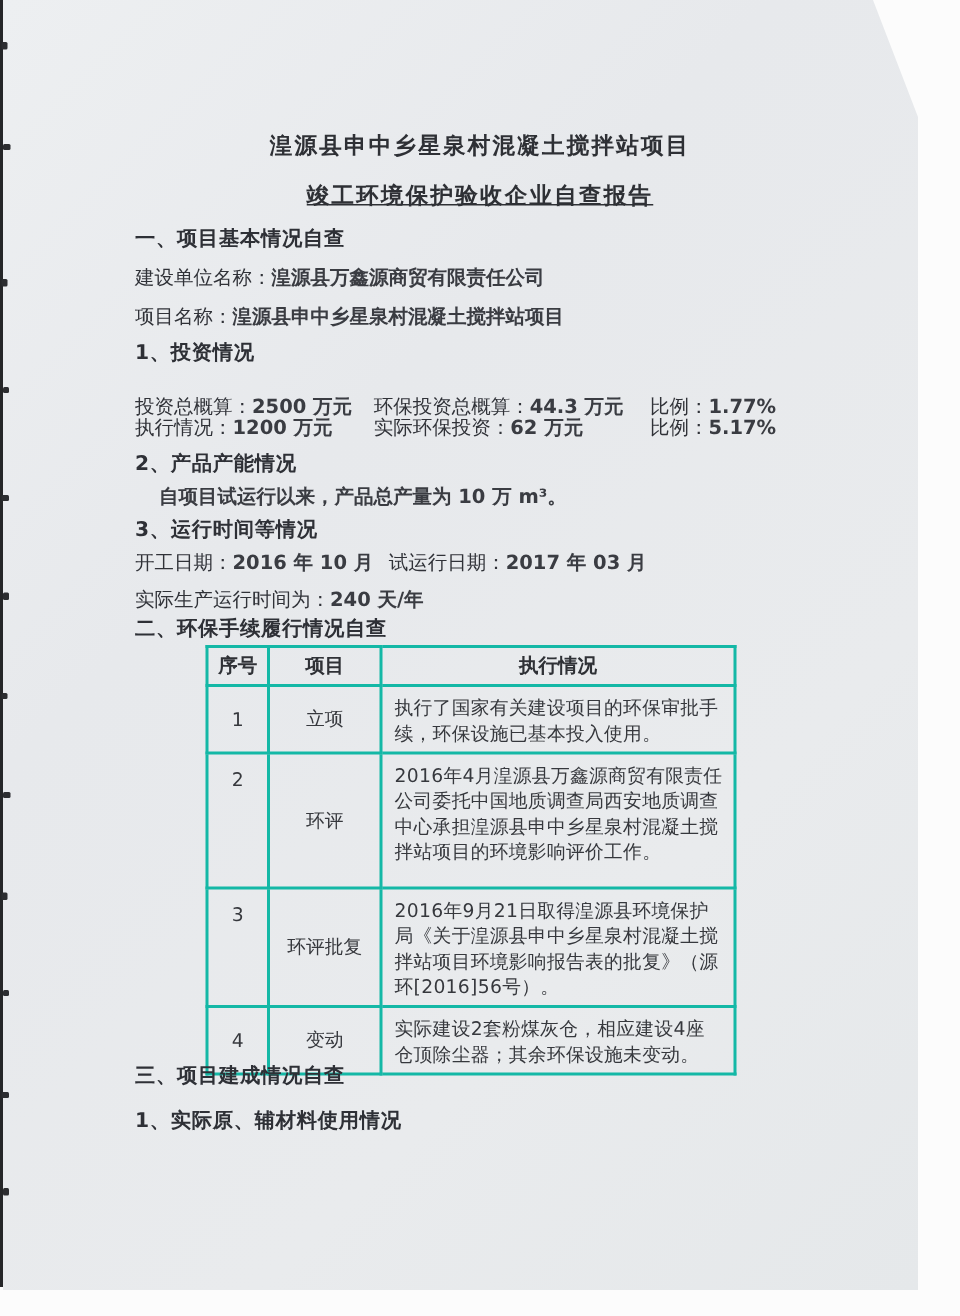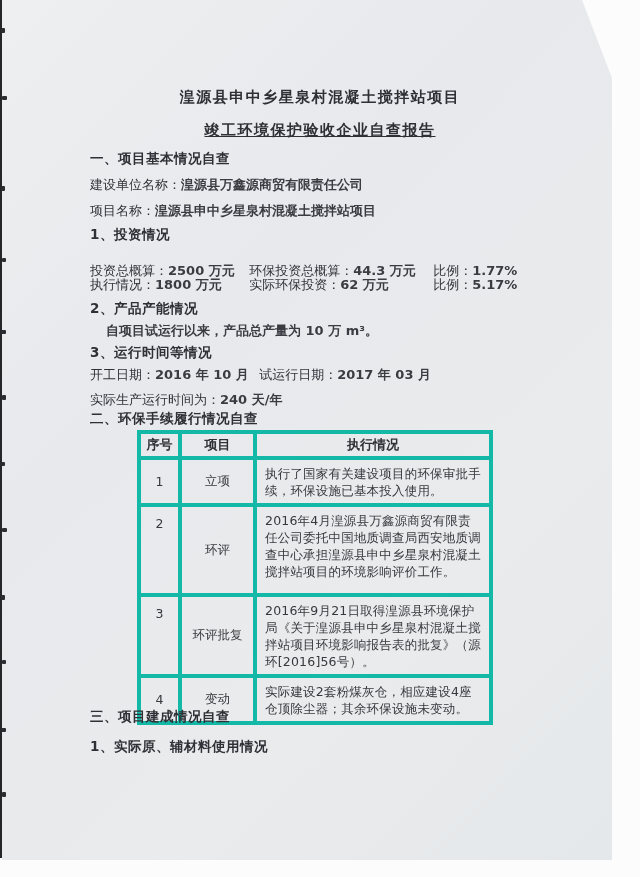--- a/index.html
+++ b/index.html
@@ -41,21 +41,21 @@
   .g-w155 { width: 155px; }
   .g-w180 { width: 180px; }
   .g-w165 { width: 165px; }
   .indent { padding-left: 16px; }
   table.selftable {
     position: absolute; left: 137px; top: 430px;
     width: 352px; border-collapse: collapse; table-layout: fixed;
     font-size: 12.5px; color: #36383d;
   }
   table.selftable td, table.selftable th {
-    border: 4px solid #14b8a6;
+    border: 2px solid #14b8a6;
   }
   th.th-cell { font-weight: bold; text-align: center; height: 26px; font-size: 13px; color: #2f3136; }
   td.seq-cell { text-align: center; vertical-align: middle; width: 41px; }
   td.item-cell { text-align: center; vertical-align: middle; width: 75px; }
   td.detail-cell {
     width: 236px; text-align: left; vertical-align: top;
     padding: 5px 7px 4px 8px; line-height: 17px; letter-spacing: 0.2px;
   }
   tr.row-tall td.seq-cell { vertical-align: top; padding-top: 9px; }
   .r1 td { height: 38px; }
@@ -99,21 +99,21 @@
 
   <div class="line heading" style="top:226px;">1、投资情况</div>
 
   <div class="line" style="top:250px;margin-top:12px;">
     <span class="grp g-w155"><span class="lbl">投资总概算：</span><span class="val">2500 万元</span></span>
     <span class="grp g-w180"><span class="lbl">环保投资总概算：</span><span class="val">44.3 万元</span></span>
     <span class="grp"><span class="lbl">比例：</span><span class="val">1.77%</span></span>
   </div>
 
   <div class="line" style="top:276px;">
-    <span class="grp g-w155"><span class="lbl">执行情况：</span><span class="val">1800 万元</span></span>
+    <span class="grp g-w155"><span class="lbl">执行情况：</span><span class="val">1200 万元</span></span>
     <span class="grp g-w180"><span class="lbl">实际环保投资：</span><span class="val">62 万元</span></span>
     <span class="grp"><span class="lbl">比例：</span><span class="val">5.17%</span></span>
   </div>
 
   <div class="line heading" style="top:300px;">2、产品产能情况</div>
 
   <div class="line indent val" style="top:322px;">自项目试运行以来，产品总产量为 10 万 m³。</div>
 
   <div class="line heading" style="top:344px;">3、运行时间等情况</div>
 

